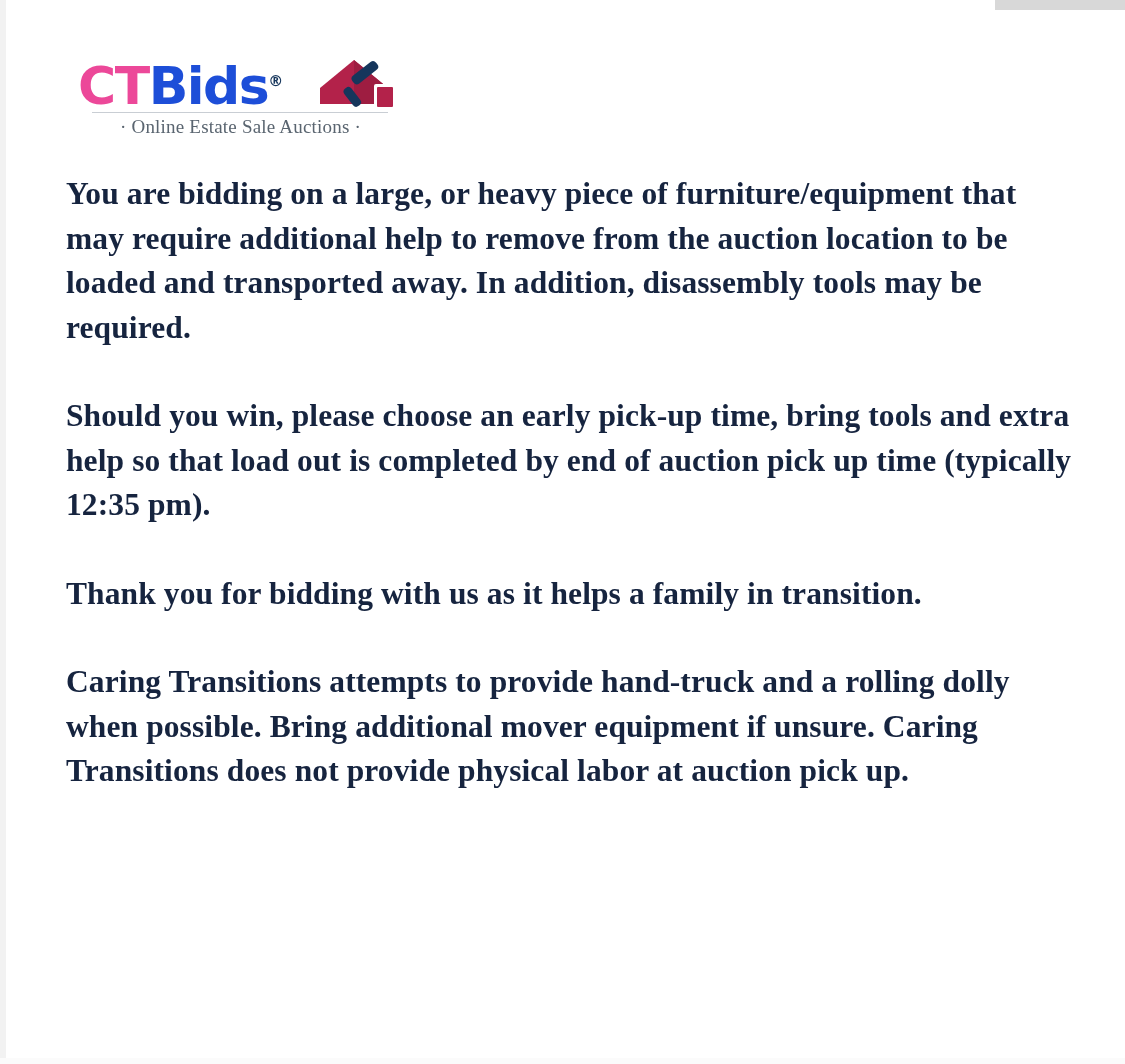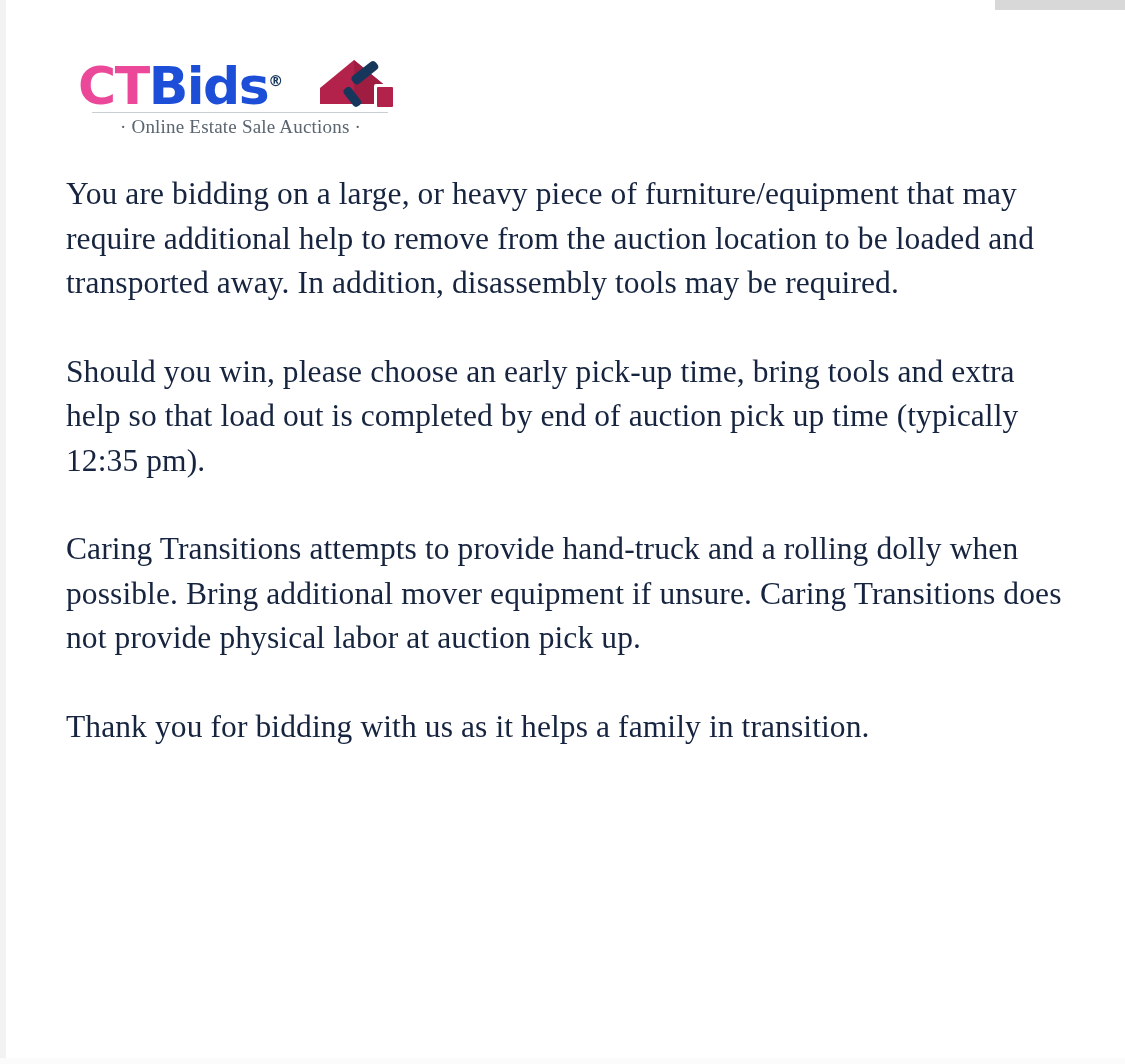--- a/index.html
+++ b/index.html
@@ -100,21 +100,21 @@
 
   
   .body-copy {
     position: absolute;
     left: 66px;
     top: 172px;
     width: 1010px;
   }
   .para {
     font-family: "Liberation Serif", serif;
-    font-weight: normal;
+    font-weight: bold;
     font-size: 31.5px;
     line-height: 44.5px;
     color: #16243f;
     margin: 0 0 44px 0;
     letter-spacing: 0.1px;
   }
   .para:last-child { margin-bottom: 0; }
 </style>
 </head>
 <body>
@@ -139,17 +139,17 @@
       <rect x="28" y="33" width="9" height="22" rx="4" transform="rotate(-38 28 33)" fill="#16365c"></rect>
     </svg>
 
     <div class="logo-rule"></div>
     <div class="logo-tag">· Online Estate Sale Auctions ·</div>
   </div>
 
   <div class="body-copy">
     <p class="para">You are bidding on a large, or heavy piece of furniture/equipment that may require additional help to remove from the auction location to be loaded and transported away. In addition, disassembly tools may be required.</p>
     <p class="para">Should you win, please choose an early pick-up time, bring tools and extra help so that load out is completed by end of auction pick up time (typically 12:35 pm).</p>
+    <p class="para">Thank you for bidding with us as it helps a family in transition.</p>
     <p class="para">Caring Transitions attempts to provide hand-truck and a rolling dolly when possible. Bring additional mover equipment if unsure. Caring Transitions does not provide physical labor at auction pick up.</p>
-    <p class="para">Thank you for bidding with us as it helps a family in transition.</p>
   </div>
 
 </div>
 
 </body></html>

